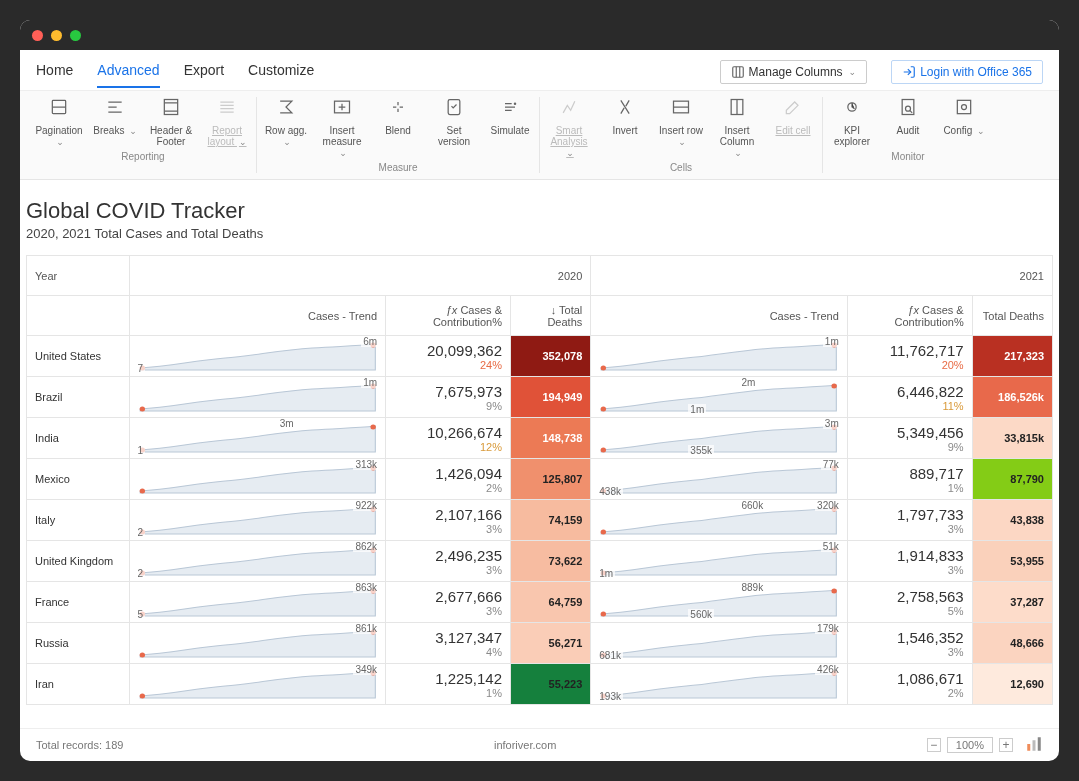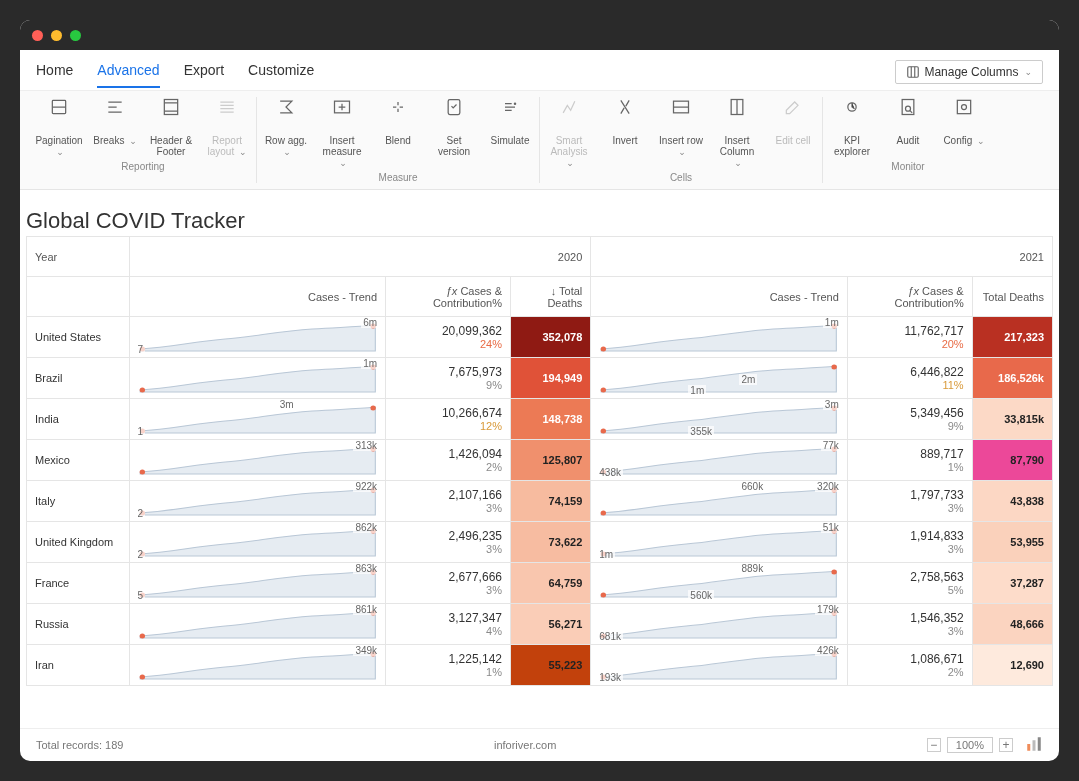--- a/index.html
+++ b/index.html
@@ -60,23 +60,23 @@
     flex-direction: column;
     align-items: center;
     border-right: 1px solid #e5e5e5;
     padding: 0 6px;
   }
   .ribbon-group:last-child { border-right: none; }
   .ribbon-items { display: flex; gap: 10px; }
   .ribbon-item {
     display: flex; flex-direction: column; align-items: center;
     width: 46px; cursor: pointer; font-size: 10px; color: #555; text-align: center;
-    gap: 18px;
-  }
-  .ribbon-item.dis { color: #bbb; }
+    gap: 8px;
+  }
+  .ribbon-item.dis { color: #bbb; text-decoration: underline; }
   .ribbon-icon {
     width: 20px; height: 20px;
     display: flex; align-items: center; justify-content: center;
     color: #666;
   }
   .ribbon-item.dis .ribbon-icon{ color: #ccc; }
   .ribbon-group-label { font-size: 10px; color: #888; margin-top: 4px; }
   .content { flex: 1; overflow: auto; padding: 18px 6px 4px; }
   .title { font-size: 22px; font-weight: 500; margin-bottom: 2px; }
   .subtitle { font-size: 13px; color: #444; margin-bottom: 14px; }
@@ -91,21 +91,21 @@
     text-align: right;
     height: 40px;
   }
   table.grid th { font-weight: 400; color: #555; background: #fff; }
   .year-th { font-size: 18px; font-weight: 500; text-align: center; color: #222; height: 36px; }
   .rowhead { text-align: left !important; color: #333; margin-left: 9px; }
   .trend-cell { text-align: left !important; position: relative; padding: 2px 6px; }
   .trend-svg { width: 100%; height: 32px; display: block; }
   .trend-label { position: absolute; font-size: 10px; color: #666; background: rgba(255,255,255,.7); padding: 0 2px; }
   .cases-val { text-align: right; }
-  .cases-val .v { color: #333; font-size: 12px; }
+  .cases-val .v { color: #333; font-size: 15px; }
   .cases-val .p { font-size: 11px; }
   .deaths { font-weight: 700; color: #222; text-align: right; }
   .footer {
     display: flex; align-items: center; padding: 6px 16px; font-size: 11px; color: #777;
     border-top: 1px solid #eee; gap: 12px;
   }
   .footer .spacer { flex: 1; }
   .zoom { display: flex; align-items: center; gap: 6px; }
   .zoom-btn { width: 14px; height: 14px; border: 1px solid #ccc; display: flex; align-items: center; justify-content: center; cursor: pointer; font-size: 12px; line-height: 1; }
   .zoom-val { border: 1px solid #ccc; padding: 1px 8px; }
@@ -132,20 +132,28 @@
       </div>
     <div class="tabs-spacer"></div>
     <div class="manage-cols">
       <svg width="14" height="14" viewBox="0 0 24 24" fill="none" stroke="#666" stroke-width="2">
           <rect x="3" y="3" width="18" height="18" rx="2"></rect>
           <path d="M9 3v18M15 3v18"></path>
         </svg>
       <span>Manage Columns</span>
       <span class="chev">⌄</span>
     </div>
+    <div class="login-btn">
+      <svg width="14" height="14" viewBox="0 0 24 24" fill="none" stroke="#1a73e8" stroke-width="2">
+          <path d="M15 3h4a2 2 0 012 2v14a2 2 0 01-2 2h-4"></path>
+          <path d="M10 17l5-5-5-5"></path>
+          <path d="M15 12H3"></path>
+        </svg>
+      <span>Login with Office 365</span>
+    </div>
   </div>
 
   <div class="ribbon" id="ribbon">
       <div class="ribbon-group">
         <div class="ribbon-items">
           <div class="ribbon-item">
             <div class="ribbon-icon">
               <svg viewBox="0 0 24 24" width="20" height="20">
                 <rect x="4" y="4" width="16" height="16" rx="1" fill="none" stroke="currentColor" stroke-width="1.5"></rect>
                 <path d="M4 12h16" stroke="currentColor" stroke-width="1.5"></path>
@@ -306,20 +314,21 @@
             </div>
             <div>Config <span class="chev">⌄</span></div>
           </div>
         </div>
         <div class="ribbon-group-label">Monitor</div>
       </div>
     </div>
 
   <div class="content">
     <div class="title">Global COVID Tracker</div>
+    <div class="subtitle">2020, 2021 Total Cases and Total Deaths</div>
 
     <table class="grid">
       <colgroup>
         <col style="width:92px">
           <col style="width:230px">
           <col style="width:112px">
           <col style="width:72px">
         <col style="width:230px">
           <col style="width:112px">
           <col style="width:72px">
@@ -395,21 +404,21 @@
               <div class="p" style="color:#8a8a8a">9%</div>
             </td>
             <td class="deaths" style="background:#e05238;color:#fff">194,949</td>
             <td class="trend-cell">
               <svg class="trend-svg" viewBox="0 0 220 32" preserveAspectRatio="none">
                 <path d="M2 28 C 30 26, 55 20, 80 18 S 130 10, 160 8 S 200 6, 218 4 L218 30 L2 30 Z" fill="#e6ecf2" stroke="#b9c7d6" stroke-width="1"></path>
                 <circle cx="4" cy="28" r="2.5" fill="#e8694b"></circle>
                 <circle cx="216" cy="5" r="2.5" fill="#e8694b"></circle>
               </svg>
               <span class="trend-label" style="left:38%;bottom:2px">1m</span>
-              <span class="trend-label" style="left:58%;top:16px">2m</span>
+              <span class="trend-label" style="left:58%;top:0">2m</span>
             </td>
             <td class="cases-val">
               <div class="v">6,446,822</div>
               <div class="p" style="color:#d99a3a">11%</div>
             </td>
             <td class="deaths" style="background:#e8694b;color:#fff">186,526k</td>
           </tr>
           <tr>
             <td class="rowhead">India</td>
             <td class="trend-cell">
@@ -462,21 +471,21 @@
                 <circle cx="4" cy="28" r="2.5" fill="#e8694b"></circle>
                 <circle cx="216" cy="5" r="2.5" fill="#e8694b"></circle>
               </svg>
               <span class="trend-label" style="left:6px;bottom:2px">438k</span>
               <span class="trend-label" style="right:6px;top:0">77k</span>
             </td>
             <td class="cases-val">
               <div class="v">889,717</div>
               <div class="p" style="color:#8a8a8a">1%</div>
             </td>
-            <td class="deaths" style="background:#ec4899;color:#222">87,790</td>
+            <td class="deaths" style="background:#84cc16;color:#222">87,790</td>
           </tr>
           <tr>
             <td class="rowhead">Italy</td>
             <td class="trend-cell">
               <svg class="trend-svg" viewBox="0 0 220 32" preserveAspectRatio="none">
                 <path d="M2 28 C 30 26, 55 20, 80 18 S 130 10, 160 8 S 200 6, 218 4 L218 30 L2 30 Z" fill="#e6ecf2" stroke="#b9c7d6" stroke-width="1"></path>
                 <circle cx="4" cy="28" r="2.5" fill="#e8694b"></circle>
                 <circle cx="216" cy="5" r="2.5" fill="#e8694b"></circle>
               </svg>
               <span class="trend-label" style="left:6px;bottom:2px">2</span>
@@ -601,21 +610,21 @@
                 <path d="M2 28 C 30 26, 55 20, 80 18 S 130 10, 160 8 S 200 6, 218 4 L218 30 L2 30 Z" fill="#e6ecf2" stroke="#b9c7d6" stroke-width="1"></path>
                 <circle cx="4" cy="28" r="2.5" fill="#e8694b"></circle>
                 <circle cx="216" cy="5" r="2.5" fill="#e8694b"></circle>
               </svg>
               <span class="trend-label" style="right:6px;top:0">349k</span>
             </td>
             <td class="cases-val">
               <div class="v">1,225,142</div>
               <div class="p" style="color:#8a8a8a">1%</div>
             </td>
-            <td class="deaths" style="background:#c2410c;color:#222">55,223</td>
+            <td class="deaths" style="background:#15803d;color:#222">55,223</td>
             <td class="trend-cell">
               <svg class="trend-svg" viewBox="0 0 220 32" preserveAspectRatio="none">
                 <path d="M2 28 C 30 26, 55 20, 80 18 S 130 10, 160 8 S 200 6, 218 4 L218 30 L2 30 Z" fill="#e6ecf2" stroke="#b9c7d6" stroke-width="1"></path>
                 <circle cx="4" cy="28" r="2.5" fill="#e8694b"></circle>
                 <circle cx="216" cy="5" r="2.5" fill="#e8694b"></circle>
               </svg>
               <span class="trend-label" style="left:6px;bottom:2px">193k</span>
               <span class="trend-label" style="right:6px;top:0">426k</span>
             </td>
             <td class="cases-val">

